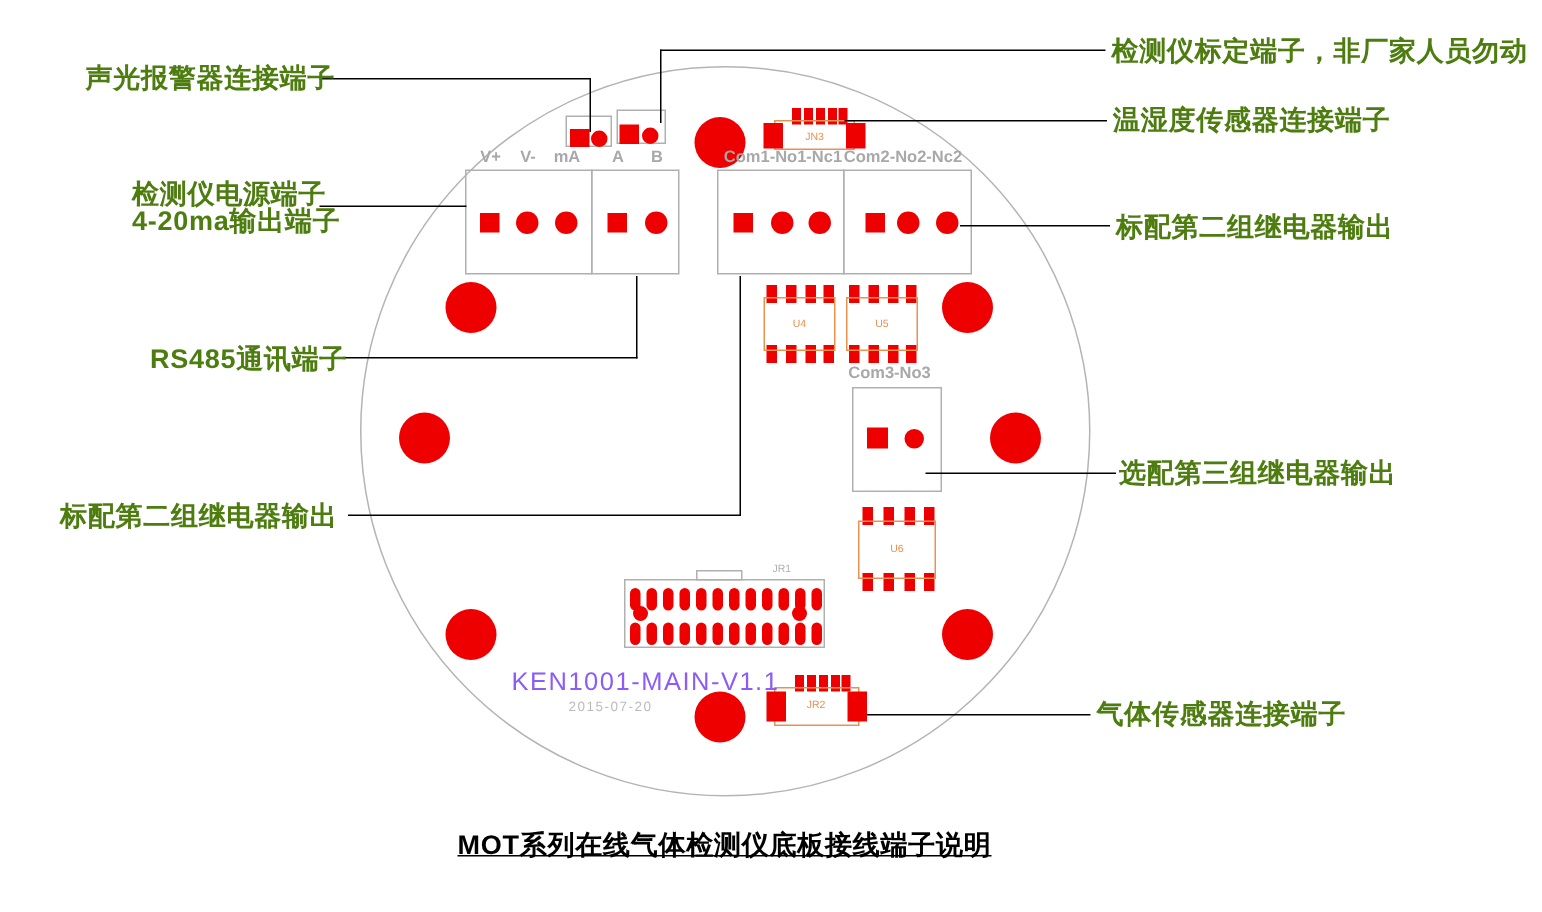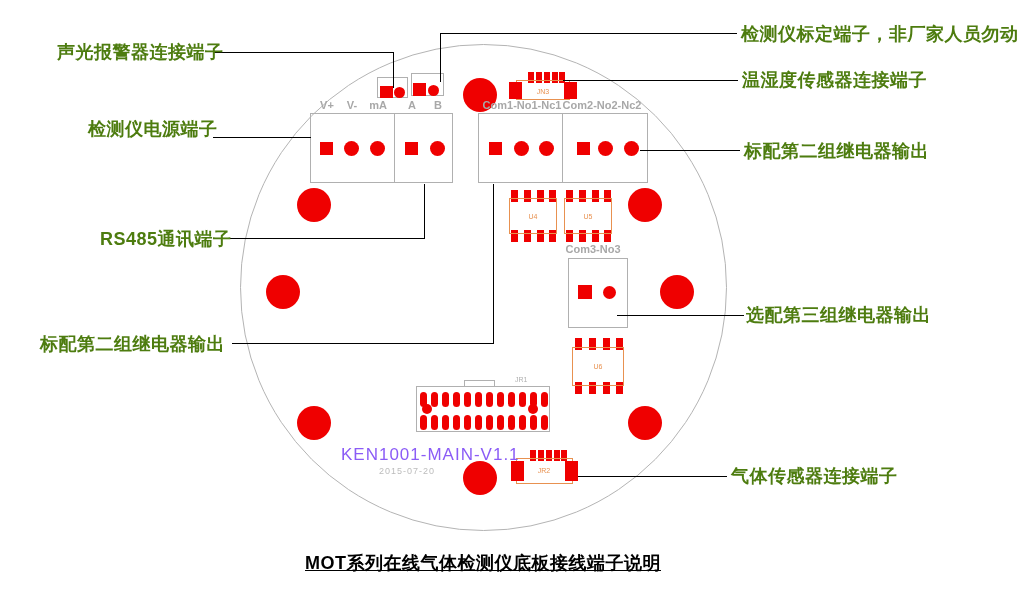--- a/index.html
+++ b/index.html
@@ -147,20 +147,21 @@
   <div class="ln h" style="left:563px;top:80px;width:175px;"></div>
 
   <div class="ln h" style="left:640px;top:150px;width:100px;"></div>
 
   <div class="ln h" style="left:617px;top:315px;width:127px;"></div>
 
   <div class="ln h" style="left:578px;top:476px;width:149px;"></div>
 
   <div class="lbl" style="left:57px;top:43px;">声光报警器连接端子</div>
   <div class="lbl" style="left:88px;top:120px;">检测仪电源端子</div>
+  <div class="lbl" style="left:88px;top:138px;">4-20ma输出端子</div>
   <div class="lbl" style="left:100px;top:230px;">RS485通讯端子</div>
   <div class="lbl" style="left:40px;top:335px;">标配第二组继电器输出</div>
 
   <div class="lbl" style="left:741px;top:25px;">检测仪标定端子，非厂家人员勿动</div>
   <div class="lbl" style="left:742px;top:71px;">温湿度传感器连接端子</div>
   <div class="lbl" style="left:744px;top:142px;">标配第二组继电器输出</div>
   <div class="lbl" style="left:731px;top:467px;">气体传感器连接端子</div>
   <div class="lbl" style="left:746px;top:306px;">选配第三组继电器输出</div>
 
   <div id="title">MOT系列在线气体检测仪底板接线端子说明</div>

